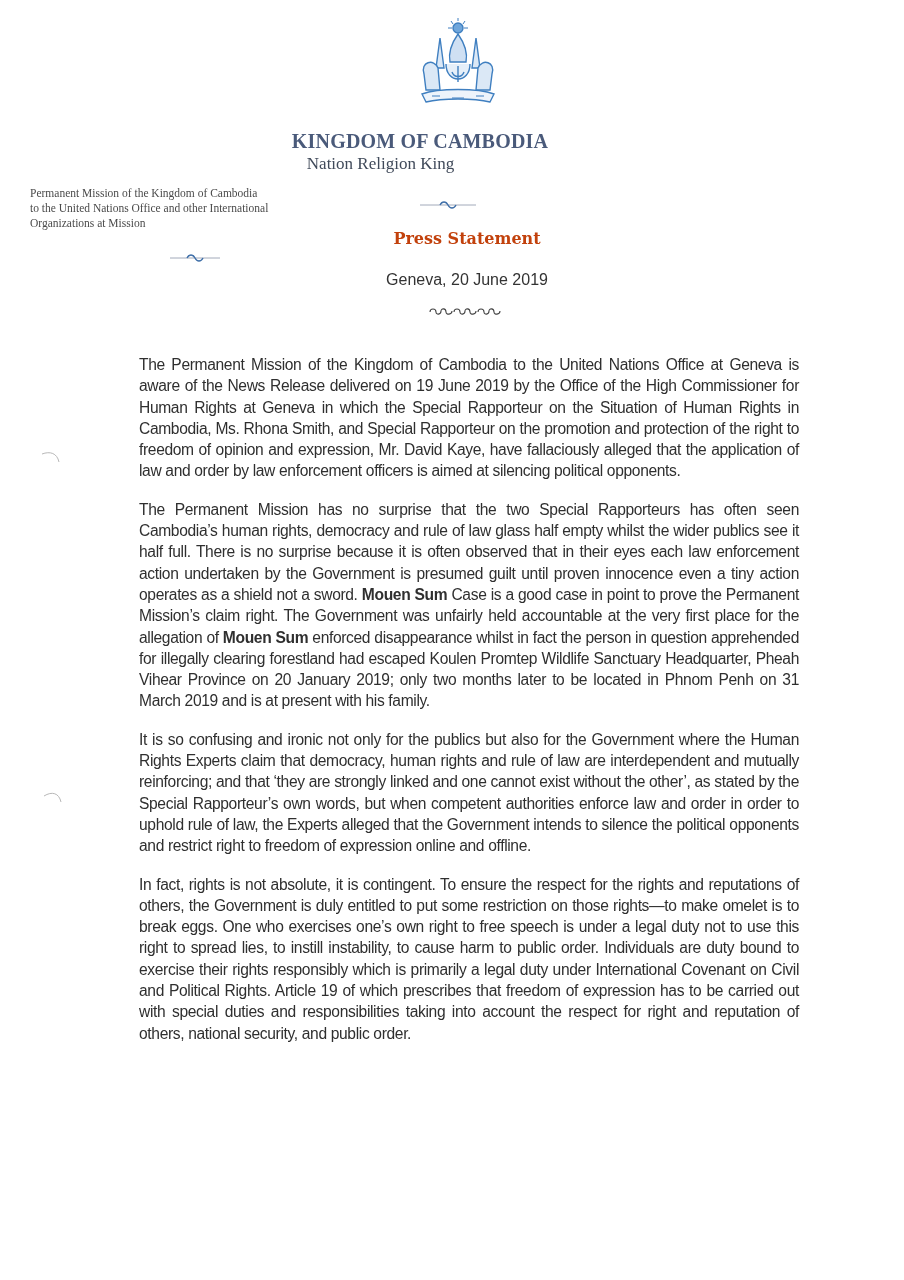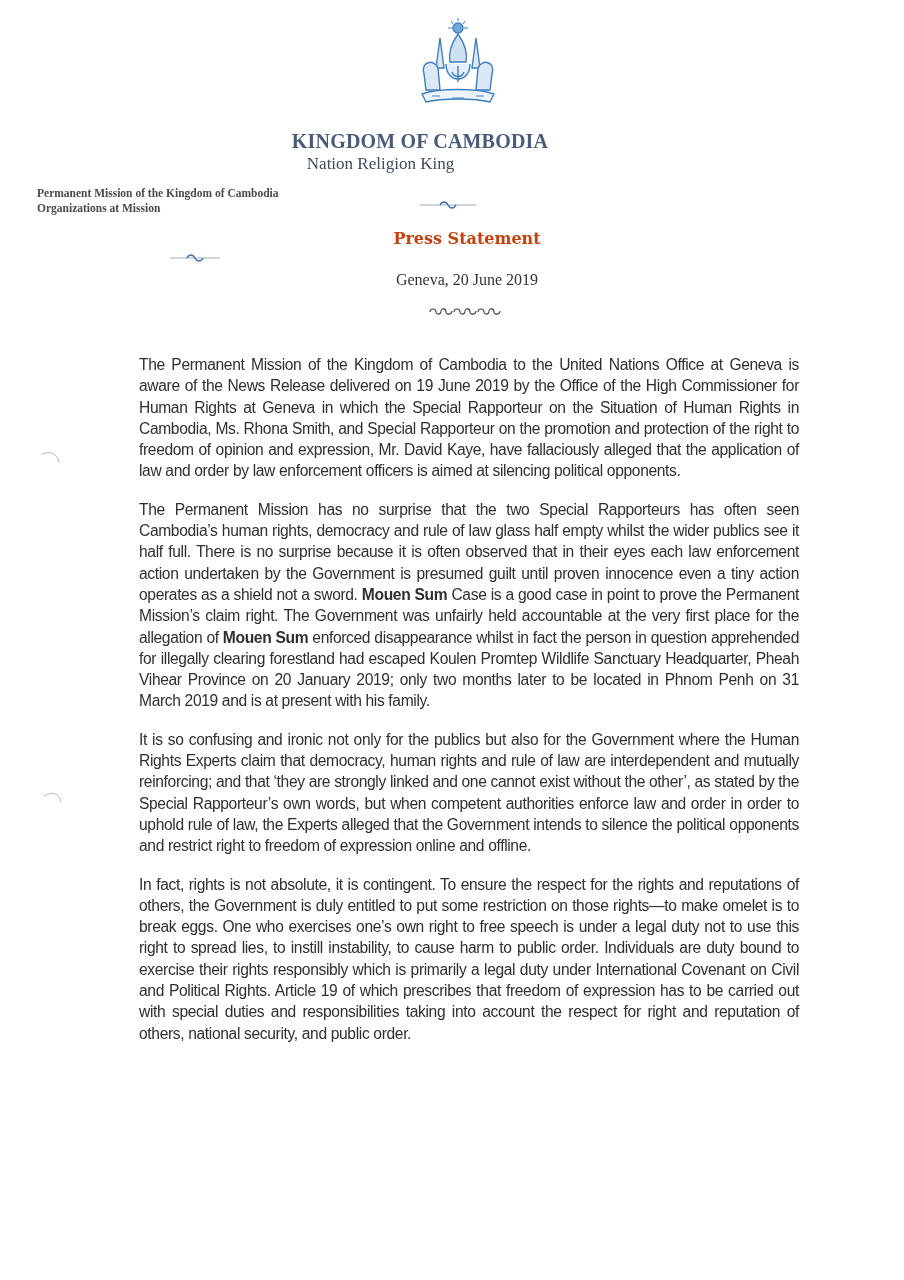--- a/index.html
+++ b/index.html
@@ -13,32 +13,32 @@
     font-family: "Liberation Serif", serif; font-weight: bold; font-size: 20px;
     color: #4a5a7a; letter-spacing: 0.2px; padding-left: 40px; box-sizing: border-box;
   }
   .motto {
     position: absolute; left: 0; width: 751px; top: 154px; text-align: center;
     font-family: "Liberation Serif", serif; font-size: 17px; color: #404a5a;
     padding-left: 10px; box-sizing: border-box;
   }
   .ornament-small { position: absolute; height: 8px; }
   .mission-block {
-    position: absolute; left: 37px; top: 186px; width: 310px;
-    font-family: "Liberation Serif", serif; font-weight: bold; font-size: 11.5px; line-height: 15px;
+    position: absolute; left: 30px; top: 186px; width: 310px;
+    font-family: "Liberation Serif", serif; font-weight: normal; font-size: 11.5px; line-height: 15px;
     color: #4a4a4a;
   }
   .press-title {
     position: absolute; left: 0; width: 904px; top: 229px; text-align: center;
     font-family: "DejaVu Serif", serif; font-weight: bold; font-size: 16px; color: #c2410c;
     padding-left: 30px; box-sizing: border-box;
   }
   .dateline {
     position: absolute; left: 0; width: 904px; top: 271px; text-align: center;
-    font-family: Liberation Serif, serif; font-size: 16px; color: #333;
+    font-family: Liberation Sans, sans-serif; font-size: 16px; color: #333;
     padding-left: 30px; box-sizing: border-box;
   }
   .ornament-date { position: absolute; left: 428px; top: 306px; width: 76px; height: 10px; }
   .body-text {
     position: absolute; left: 139px; top: 346px; width: 660px;
     font-family: "Liberation Sans Narrow", "Liberation Sans", sans-serif;
     font-size: 15.6px; line-height: 21.3px; color: #2f2f2f; text-align: justify;
     letter-spacing: -0.35px;
   }
   .body-text p { margin: 8px 0 17px 0; }
@@ -73,20 +73,21 @@
 <div class="kingdom-title">KINGDOM OF CAMBODIA</div>
 <div class="motto">Nation Religion King</div>
 
 <svg class="ornament-small" style="left:420px; top:201px; width:56px;" viewBox="0 0 56 8">
   <line x1="0" y1="4" x2="56" y2="4" stroke="#8a96a8" stroke-width="0.8"></line>
   <path d="M20 4 C22 0 26 0 28 4 C30 8 34 8 36 4" stroke="#3f6fa8" stroke-width="1.4" fill="none"></path>
 </svg>
 
 <div class="mission-block">
   <div>Permanent Mission of the Kingdom of Cambodia</div>
+  <div>to the United Nations Office  and other International</div>
   <div>Organizations at Mission</div>
 </div>
 
 <svg class="ornament-small" style="left:170px; top:254px; width:50px;" viewBox="0 0 50 8">
   <line x1="0" y1="4" x2="50" y2="4" stroke="#8a96a8" stroke-width="0.8"></line>
   <path d="M17 4 C19 0 23 0 25 4 C27 8 31 8 33 4" stroke="#3f6fa8" stroke-width="1.4" fill="none"></path>
 </svg>
 
 <div class="press-title">Press Statement</div>
 <div class="dateline">Geneva, 20 June 2019</div>

